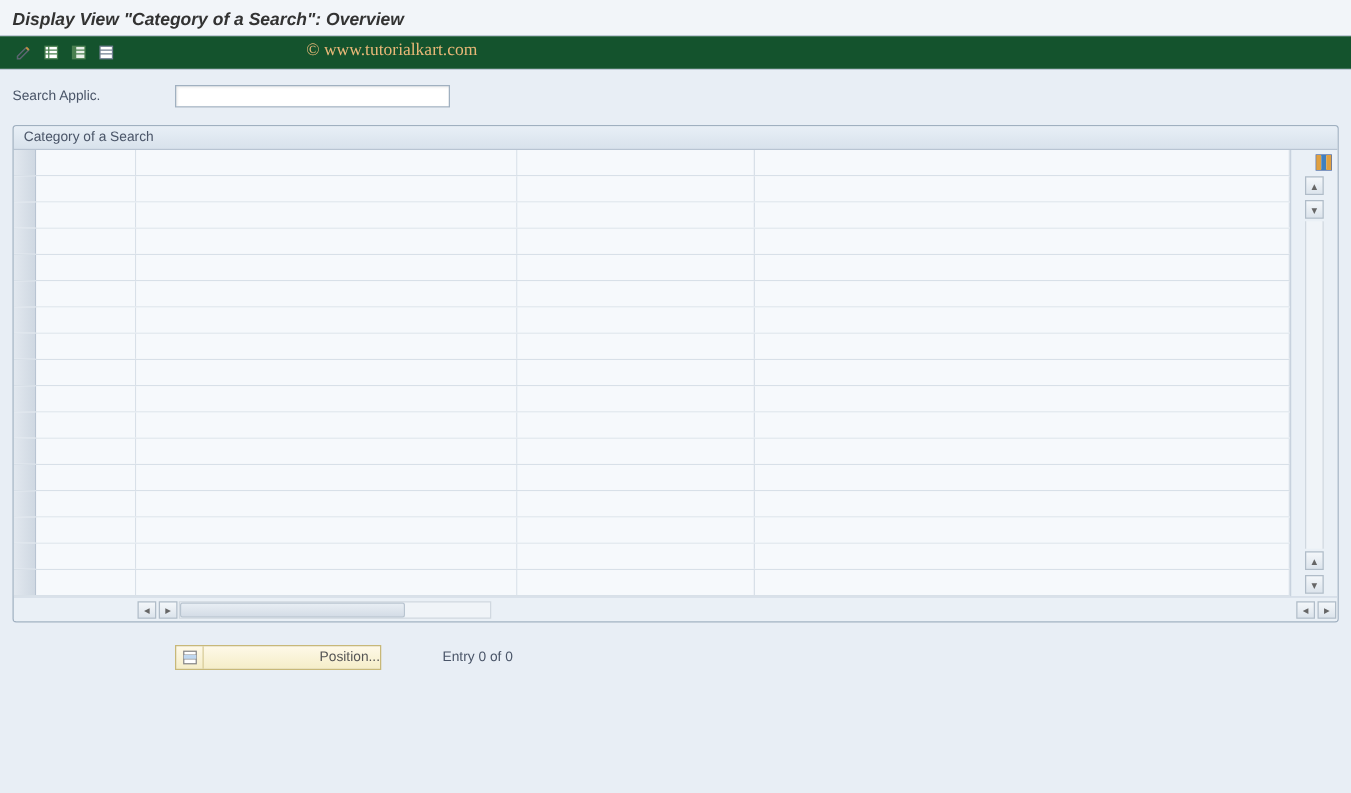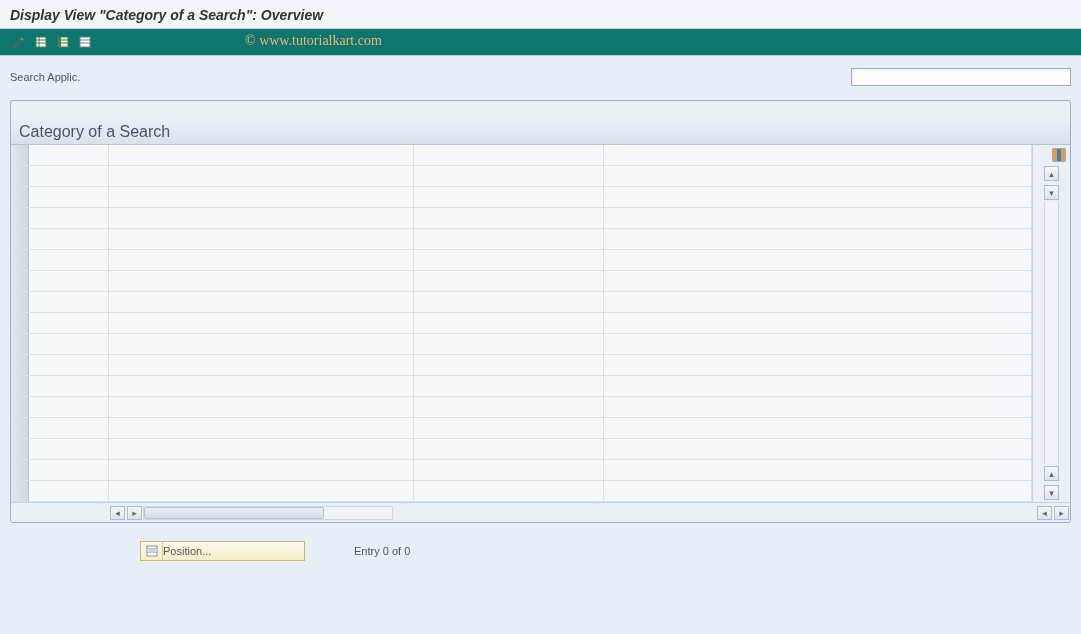--- a/index.html
+++ b/index.html
@@ -16,21 +16,21 @@
     .title-bar {
       background: #f2f5f9;
       border-bottom: 1px solid #c0cad6;
       padding: 7px 10px 5px 10px;
       font-weight: bold;
       font-style: italic;
       font-size: 14px;
       color: #333;
     }
     .toolbar {
-      background: #0f766e;
+      background: #14532d;
       border-bottom: 1px solid #c0cad6;
       padding: 4px 10px;
       display: flex;
       align-items: center;
       gap: 4px;
       position: relative;
     }
     .toolbar-icon {
       width: 18px;
       height: 18px;
@@ -49,21 +49,20 @@
       font-family: Georgia, serif;
       pointer-events: none;
     }
     .content-area {
       padding: 12px 10px;
     }
     .field-row {
       display: flex;
       align-items: center;
       margin-bottom: 14px;
-      justify-content: space-between;
     }
     .field-label {
       width: 130px;
       color: #4a5568;
     }
     .field-input {
       width: 220px;
       height: 18px;
       border: 1px solid #a0b0c0;
       background: #fff;
@@ -75,22 +74,21 @@
       border: 1px solid #a0b0c0;
       background: #eaf0f6;
       border-radius: 3px;
       overflow: hidden;
     }
     .panel-title {
       background: linear-gradient(#e8eff6, #d8e2ec);
       border-bottom: 1px solid #b8c4d2;
       padding: 3px 8px;
       color: #4a5568;
-      font-size: 16px;
-      margin-top: 19px;
+      font-size: 11px;
     }
     .table-wrapper {
       display: flex;
     }
     .table-main {
       flex: 1;
     }
     .table-header-row {
       display: flex;
       background: linear-gradient(#f0f4f8, #d8dfe8);
@@ -236,21 +234,21 @@
     .position-btn-icon {
       width: 22px;
       height: 100%;
       display: flex;
       align-items: center;
       justify-content: center;
       border-right: 1px solid #d8cc98;
     }
     .position-btn-label {
       flex: 1;
-      text-align: left;
+      text-align: right;
       color: #555;
     }
     .entry-text {
       color: #4a5568;
       margin-left: 31px;
     }
     svg { display: block; }
   </style>
 </head>
 <body>

